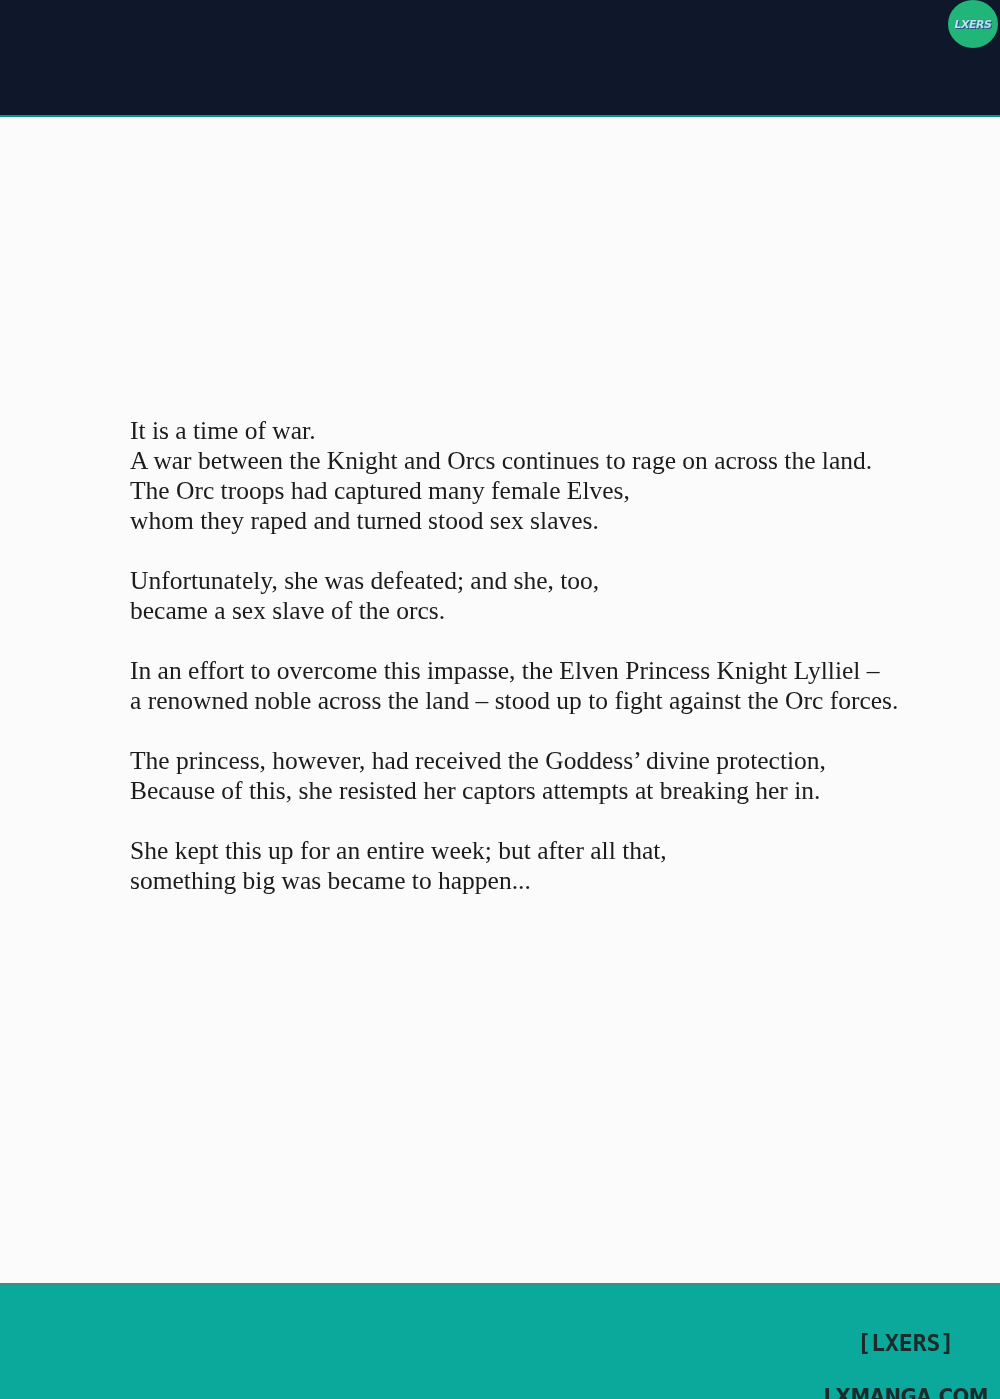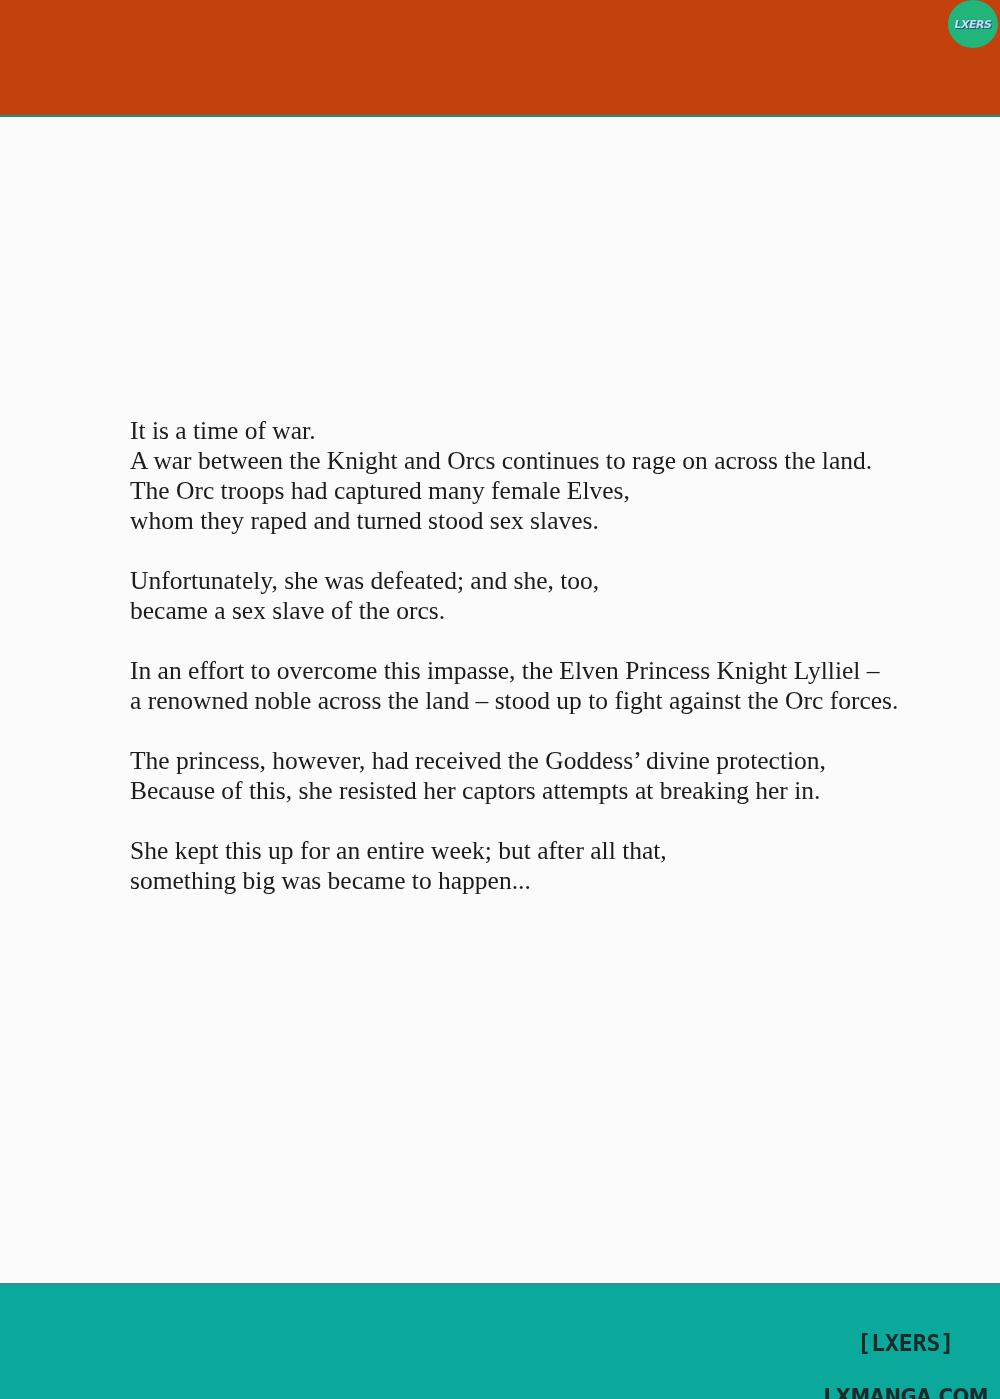--- a/index.html
+++ b/index.html
@@ -3,21 +3,21 @@
   <meta charset="utf-8">
   <style>
     html, body { margin: 0; padding: 0; }
     body {
       width: 1000px; height: 1399px; position: relative; overflow: hidden;
       background: #fbfbfb;
       font-family: "DejaVu Serif", "Liberation Serif", serif;
     }
     .band-top {
       position: absolute; left: 0; top: 0; width: 1000px; height: 115px;
-      background: #c2410c;
+      background: #0f172a;
       border-bottom: 2px solid #0c9488;
     }
     .band-bottom {
       position: absolute; left: 0; top: 1283px; width: 1000px; height: 116px;
       background: #0aa99b;
       border-top: 2px solid #3a8f86;
     }
     .badge {
       position: absolute; right: 2px; top: 0px; width: 50px; height: 48px;
       border-radius: 50%; background: #22b57a;

